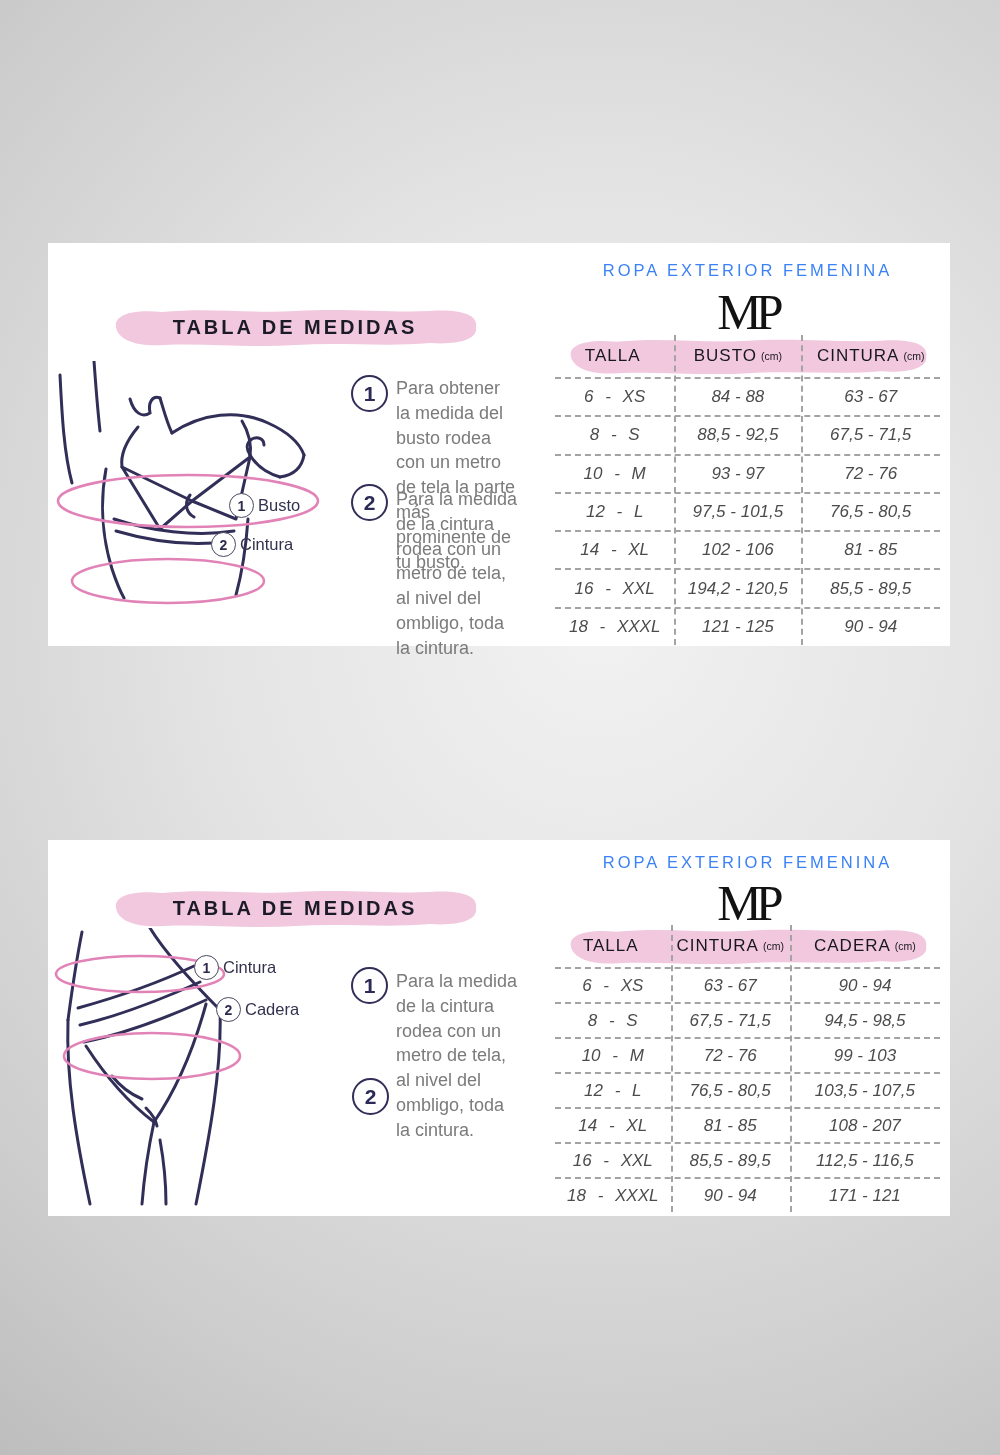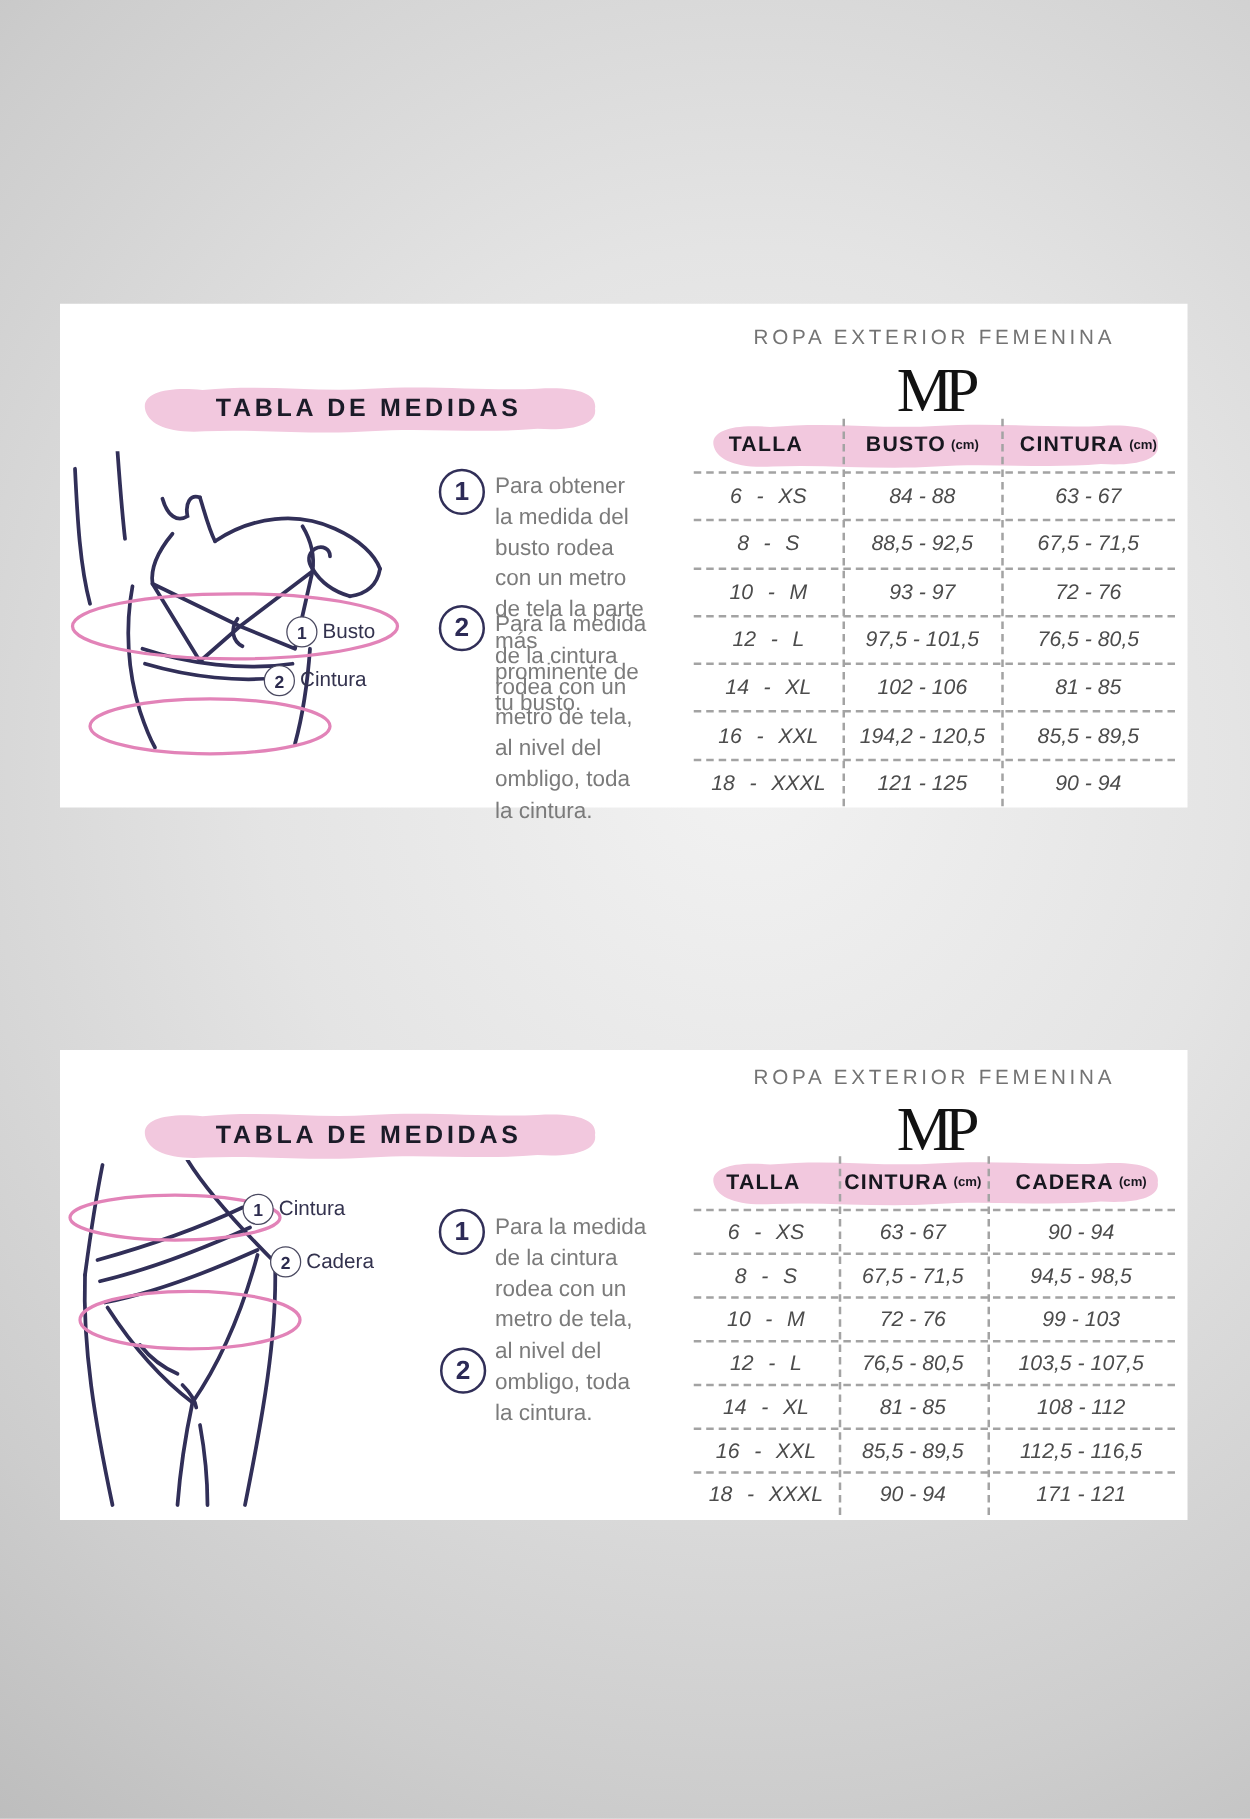--- a/index.html
+++ b/index.html
@@ -55,41 +55,41 @@
   }
   .c1 .s0c{left:303px;top:132px;} .c1 .s0t{left:348px;top:133px;}
   .c1 .s1c{left:303px;top:241px;} .c1 .s1t{left:348px;top:244px;}
   .c2 .s0c{left:303px;top:127px;} .c2 .s0t{left:348px;top:129px;}
   .c2 .s1c{left:304px;top:238px;} .c2 .s1t{left:348px;top:242px;}
 
   
   .right{position:absolute;left:507px;top:0;width:385px;}
   .brand{
     position:absolute;left:0;width:100%;text-align:center;
-    font-size:16.5px;letter-spacing:3px;color:#737373;white-space:nowrap;
+    font-size:16.5px;letter-spacing:3px;color:#3b82f6;white-space:nowrap;
   }
   .c1 .brand{top:18px;} .c2 .brand{top:13px;}
   .logo{
     position:absolute;left:0;width:100%;text-align:center;
     font-family:"Liberation Serif",serif;font-size:50px;color:#121212;
     letter-spacing:-0.12em;line-height:1;
   }
   .c1 .logo{top:44px;} .c2 .logo{top:38px;}
 
   
   .size-table{position:absolute;left:0;width:385px;}
   .c1 .size-table{top:92px;} .c2 .size-table{top:85px;}
   .vdiv{position:absolute;top:0;bottom:0;width:0;border-left:2px dashed #a3a3a3;z-index:2;}
   .c1 .v1{left:31%;} .c1 .v2{left:64%;}
   .c2 .v1{left:30%;} .c2 .v2{left:61%;}
   .thead{position:relative;height:42px;display:flex;border-bottom:2px dashed #a3a3a3;}
   .thead .blob-bg{position:absolute;inset:0;width:100%;height:100%;z-index:1;}
   .th{
     position:relative;z-index:3;display:flex;align-items:center;justify-content:center;
-    font-weight:bold;color:#17171f;font-size:17px;letter-spacing:1px;gap:4px;
+    font-weight:normal;color:#17171f;font-size:17px;letter-spacing:1px;gap:4px;
   }
   .th .unit{font-size:10.5px;letter-spacing:0;}
   .c1 .w0{width:31%;} .c1 .w1{width:33%;} .c1 .w2{width:36%;}
   .c2 .w0{width:30%;} .c2 .w1{width:31%;} .c2 .w2{width:39%;}
   .trow{display:flex;border-bottom:2px dashed #a3a3a3;font-style:italic;}
   .c1 .trow{height:36.3px;} .c2 .trow{height:33px;}
   .trow:last-child{border-bottom:none;}
   .td{
     display:flex;align-items:center;justify-content:center;
     font-size:17px;color:#4c4c4c;
@@ -299,21 +299,21 @@
           <div class="td w2">99 - 103</div>
         </div>
       <div class="trow">
           <div class="td size w0">12 - L</div>
           <div class="td w1">76,5 - 80,5</div>
           <div class="td w2">103,5 - 107,5</div>
         </div>
       <div class="trow">
           <div class="td size w0">14 - XL</div>
           <div class="td w1">81 - 85</div>
-          <div class="td w2">108 - 112</div>
+          <div class="td w2">108 - 207</div>
         </div>
       <div class="trow">
           <div class="td size w0">16 - XXL</div>
           <div class="td w1">85,5 - 89,5</div>
           <div class="td w2">112,5 - 116,5</div>
         </div>
       <div class="trow">
           <div class="td size w0">18 - XXXL</div>
           <div class="td w1">90 - 94</div>
           <div class="td w2">171 - 121</div>

